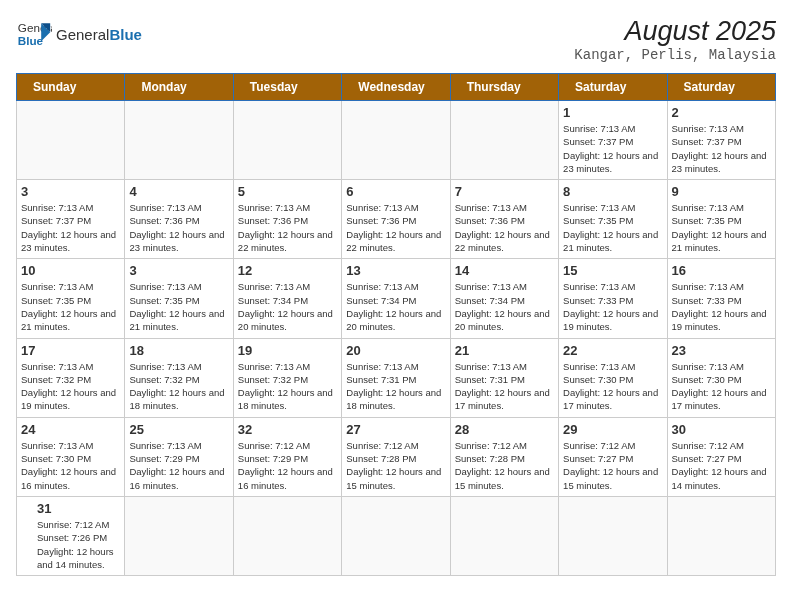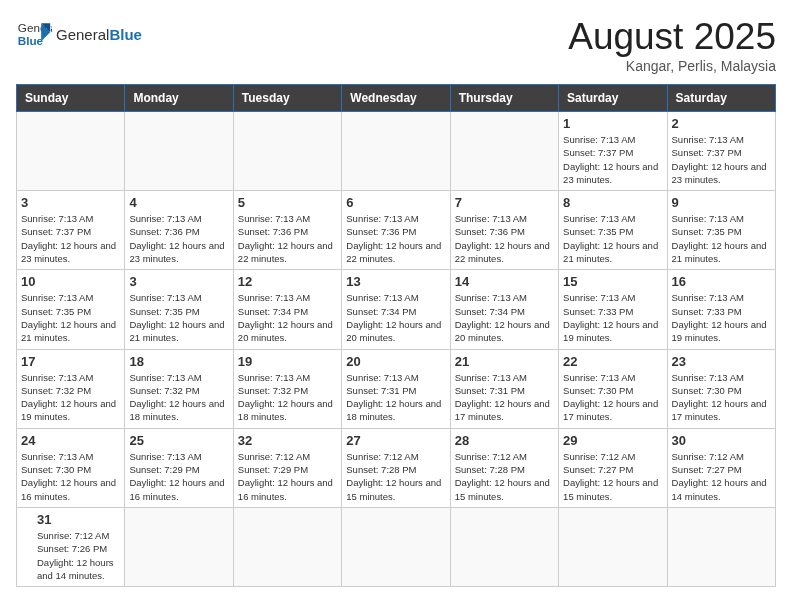--- a/index.html
+++ b/index.html
@@ -22,39 +22,41 @@
       gap: 4px;
     }
     .logo-icon {
       width: 36px;
       height: 36px;
     }
     .title-area {
       text-align: right;
     }
     .month-title {
-      font-size: 37px;
+      font-size: 27px;
       font-weight: normal;
       color: #222;
+      font-style: italic;
     }
     .location-title {
       font-size: 14px;
       color: #555;
+      font-family: Liberation Mono, monospace;
     }
     .calendar {
       width: 100%;
       border-collapse: collapse;
       border: 1px solid #bbb;
     }
     .calendar th {
-      background: #404040;
+      background: #a16207;
       color: #fff;
       font-size: 12px;
       font-weight: bold;
-      padding: 6px 8px;
+      padding: 6px 16px;
       text-align: left;
       border: 1px solid #2a6eba;
     }
     .calendar td {
       width: calc(100% / 7);
       vertical-align: top;
       border: 1px solid #ccc;
       padding: 4px;
       min-height: 75px;
       font-size: 10px;

